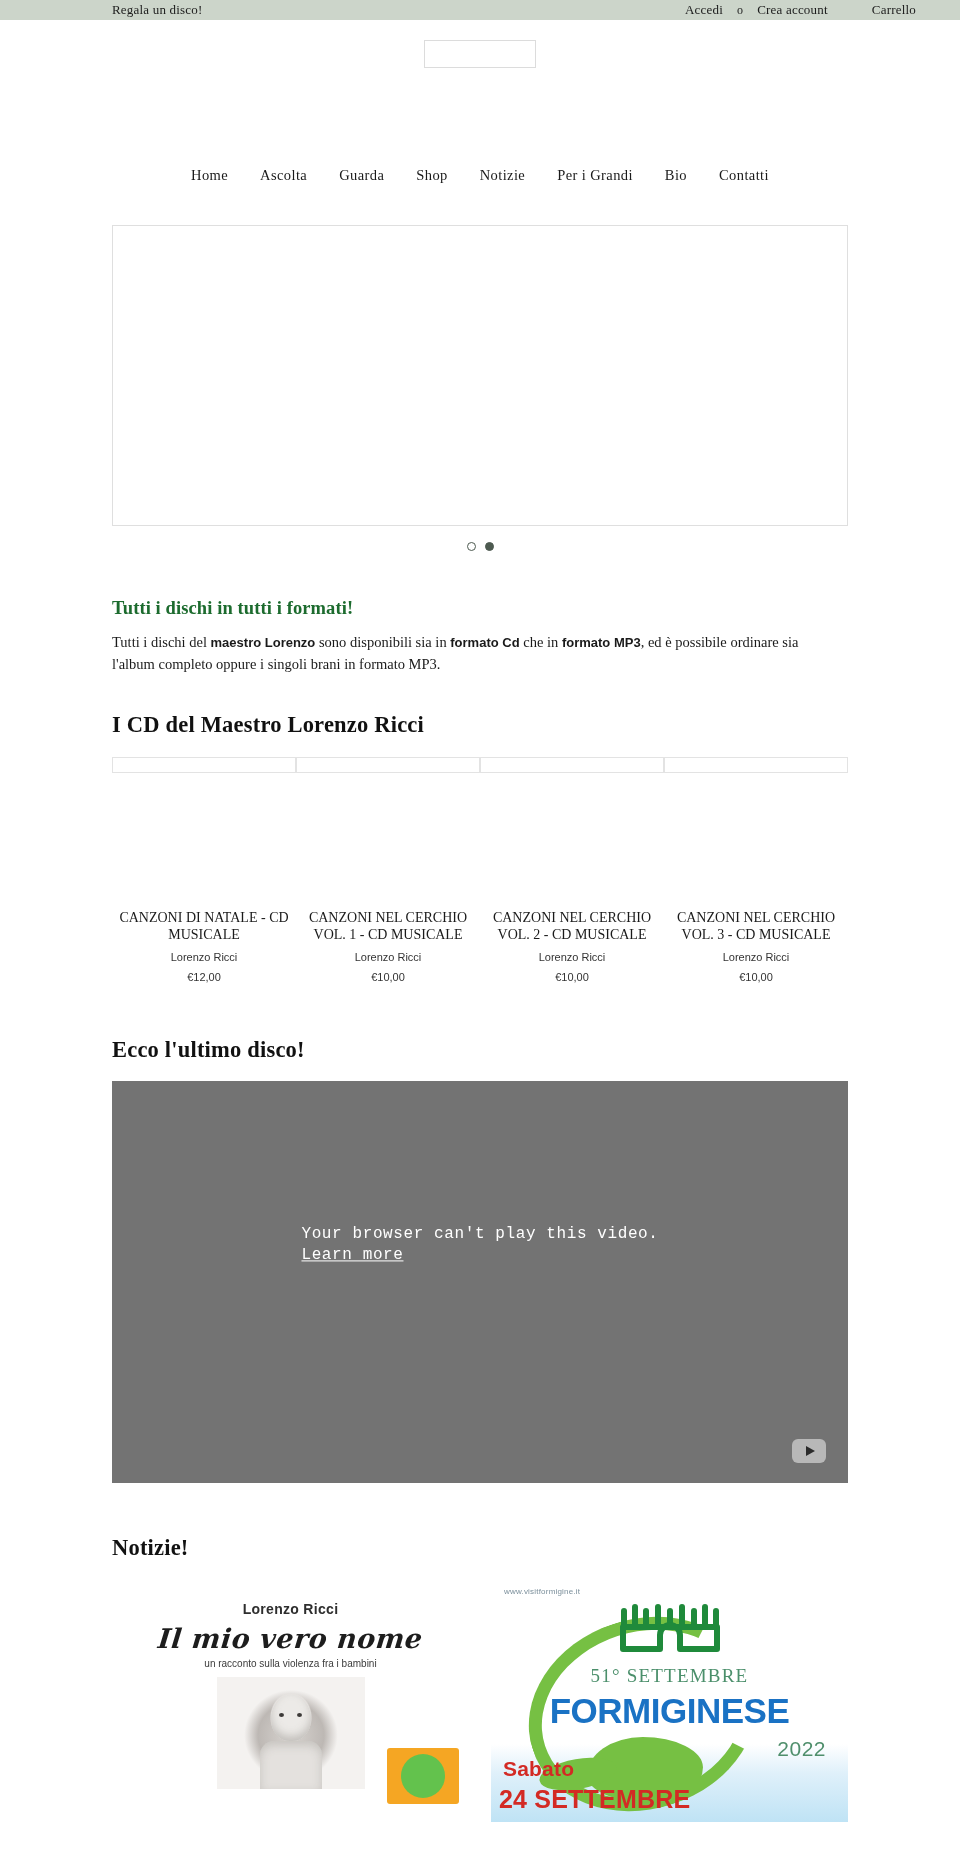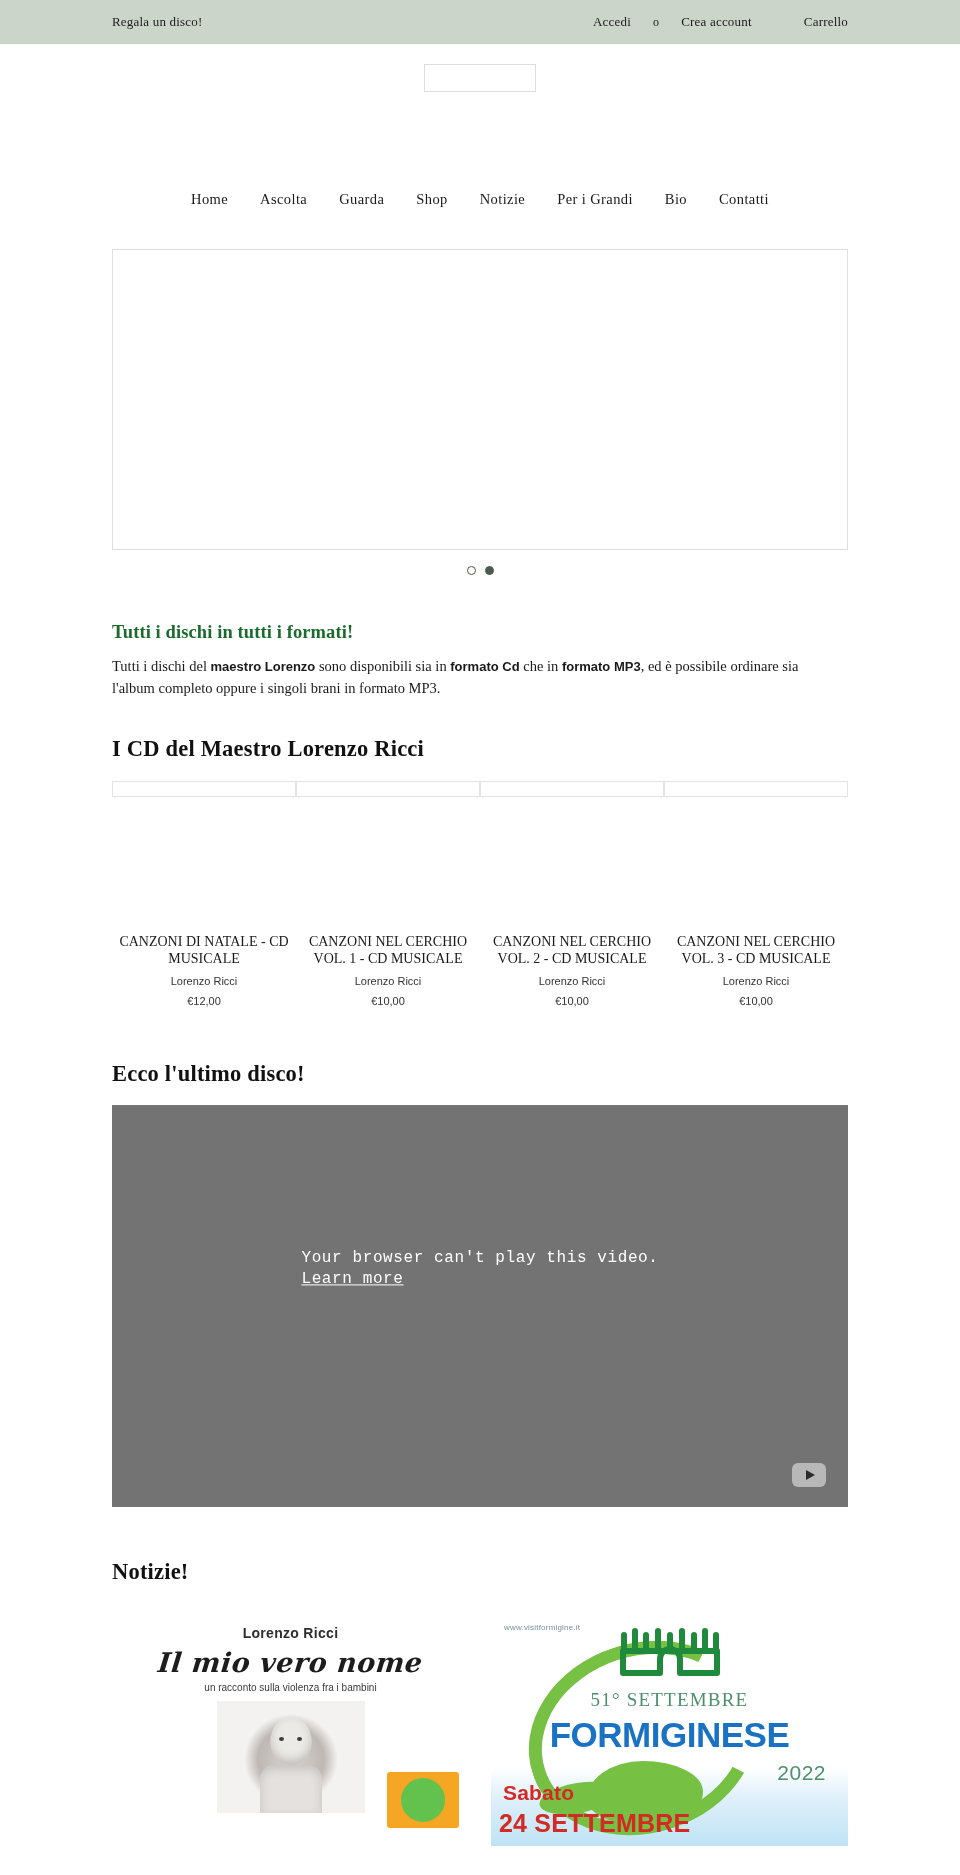--- a/index.html
+++ b/index.html
@@ -14,33 +14,33 @@
     height: 1875px;
     overflow: hidden;
     font-family: "Liberation Serif", "DejaVu Serif", serif;
     color: #1a1a1a;
     -webkit-font-smoothing: antialiased;
   }
 
   
   .topbar {
     background: #ccd5ca;
-    height: 44px;
+    height: 20px;
     display: flex;
     align-items: center;
-    padding: 0 112px 0 112px;
+    padding: 0 44px 0 112px;
     font-size: 13px;
     letter-spacing: .2px;
   }
   .topbar .left { flex: 0 0 auto; font-weight: 400; color: #1c1c1c; }
   .topbar .right {
     margin-left: auto;
     display: flex;
     align-items: center;
-    gap: 16px;
+    gap: 8px;
     color: #1c1c1c;
   }
   .topbar .right a { color: #1c1c1c; text-decoration: none; }
   .topbar .sep { margin: 0 6px; font-size: 12px; }
   .topbar .cart { margin-left: 36px; }
 
   
   .logo-wrap {
     height: 138px;
     display: flex;
@@ -309,21 +309,21 @@
   
   .poster {
     width: 100%;
     height: 243px;
     background: linear-gradient(180deg, #ffffff 0%, #ffffff 68%, #dff0fa 80%, #bfe3f5 100%);
     position: relative;
     overflow: hidden;
   }
   .poster .url {
     position: absolute;
-    left: 13px; top: 20px;
+    left: 13px; top: 8px;
     font-family: "Liberation Sans", sans-serif;
     font-size: 8px;
     color: #7b8f9b;
     letter-spacing: .2px;
   }
   .poster .arc {
     position: absolute;
     left: 36px; top: 40px;
     width: 232px; height: 190px;
     border: 13px solid #76c043;

